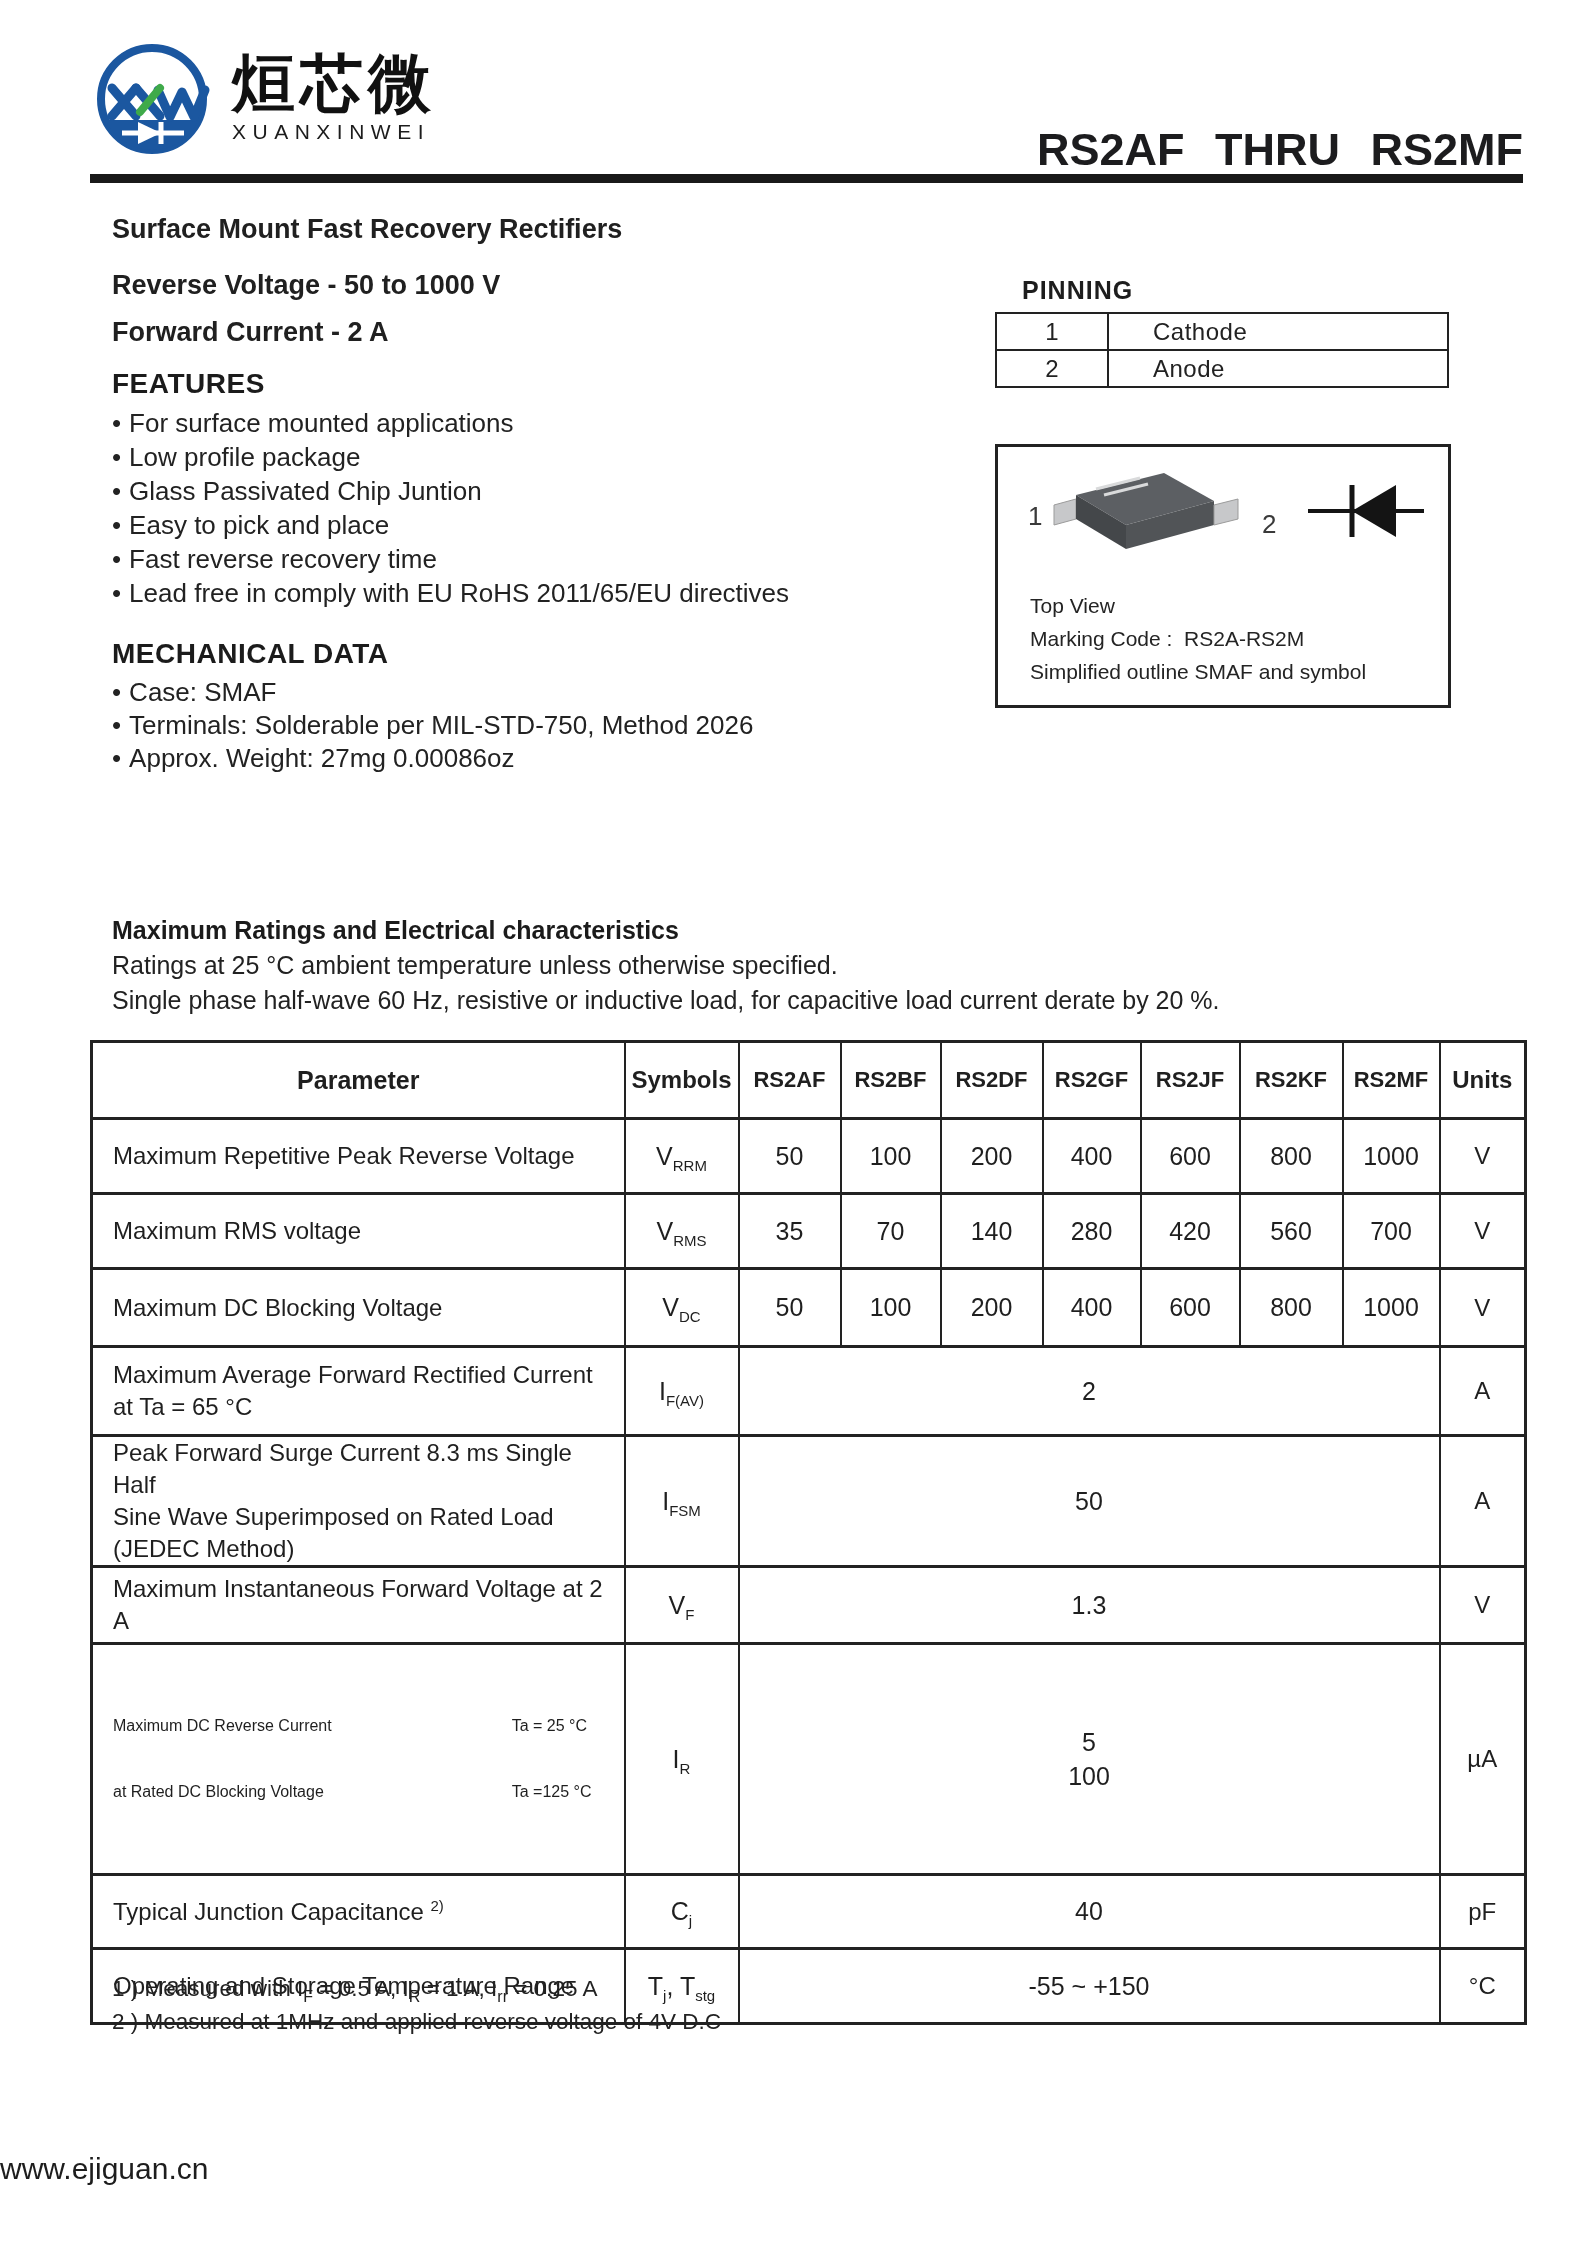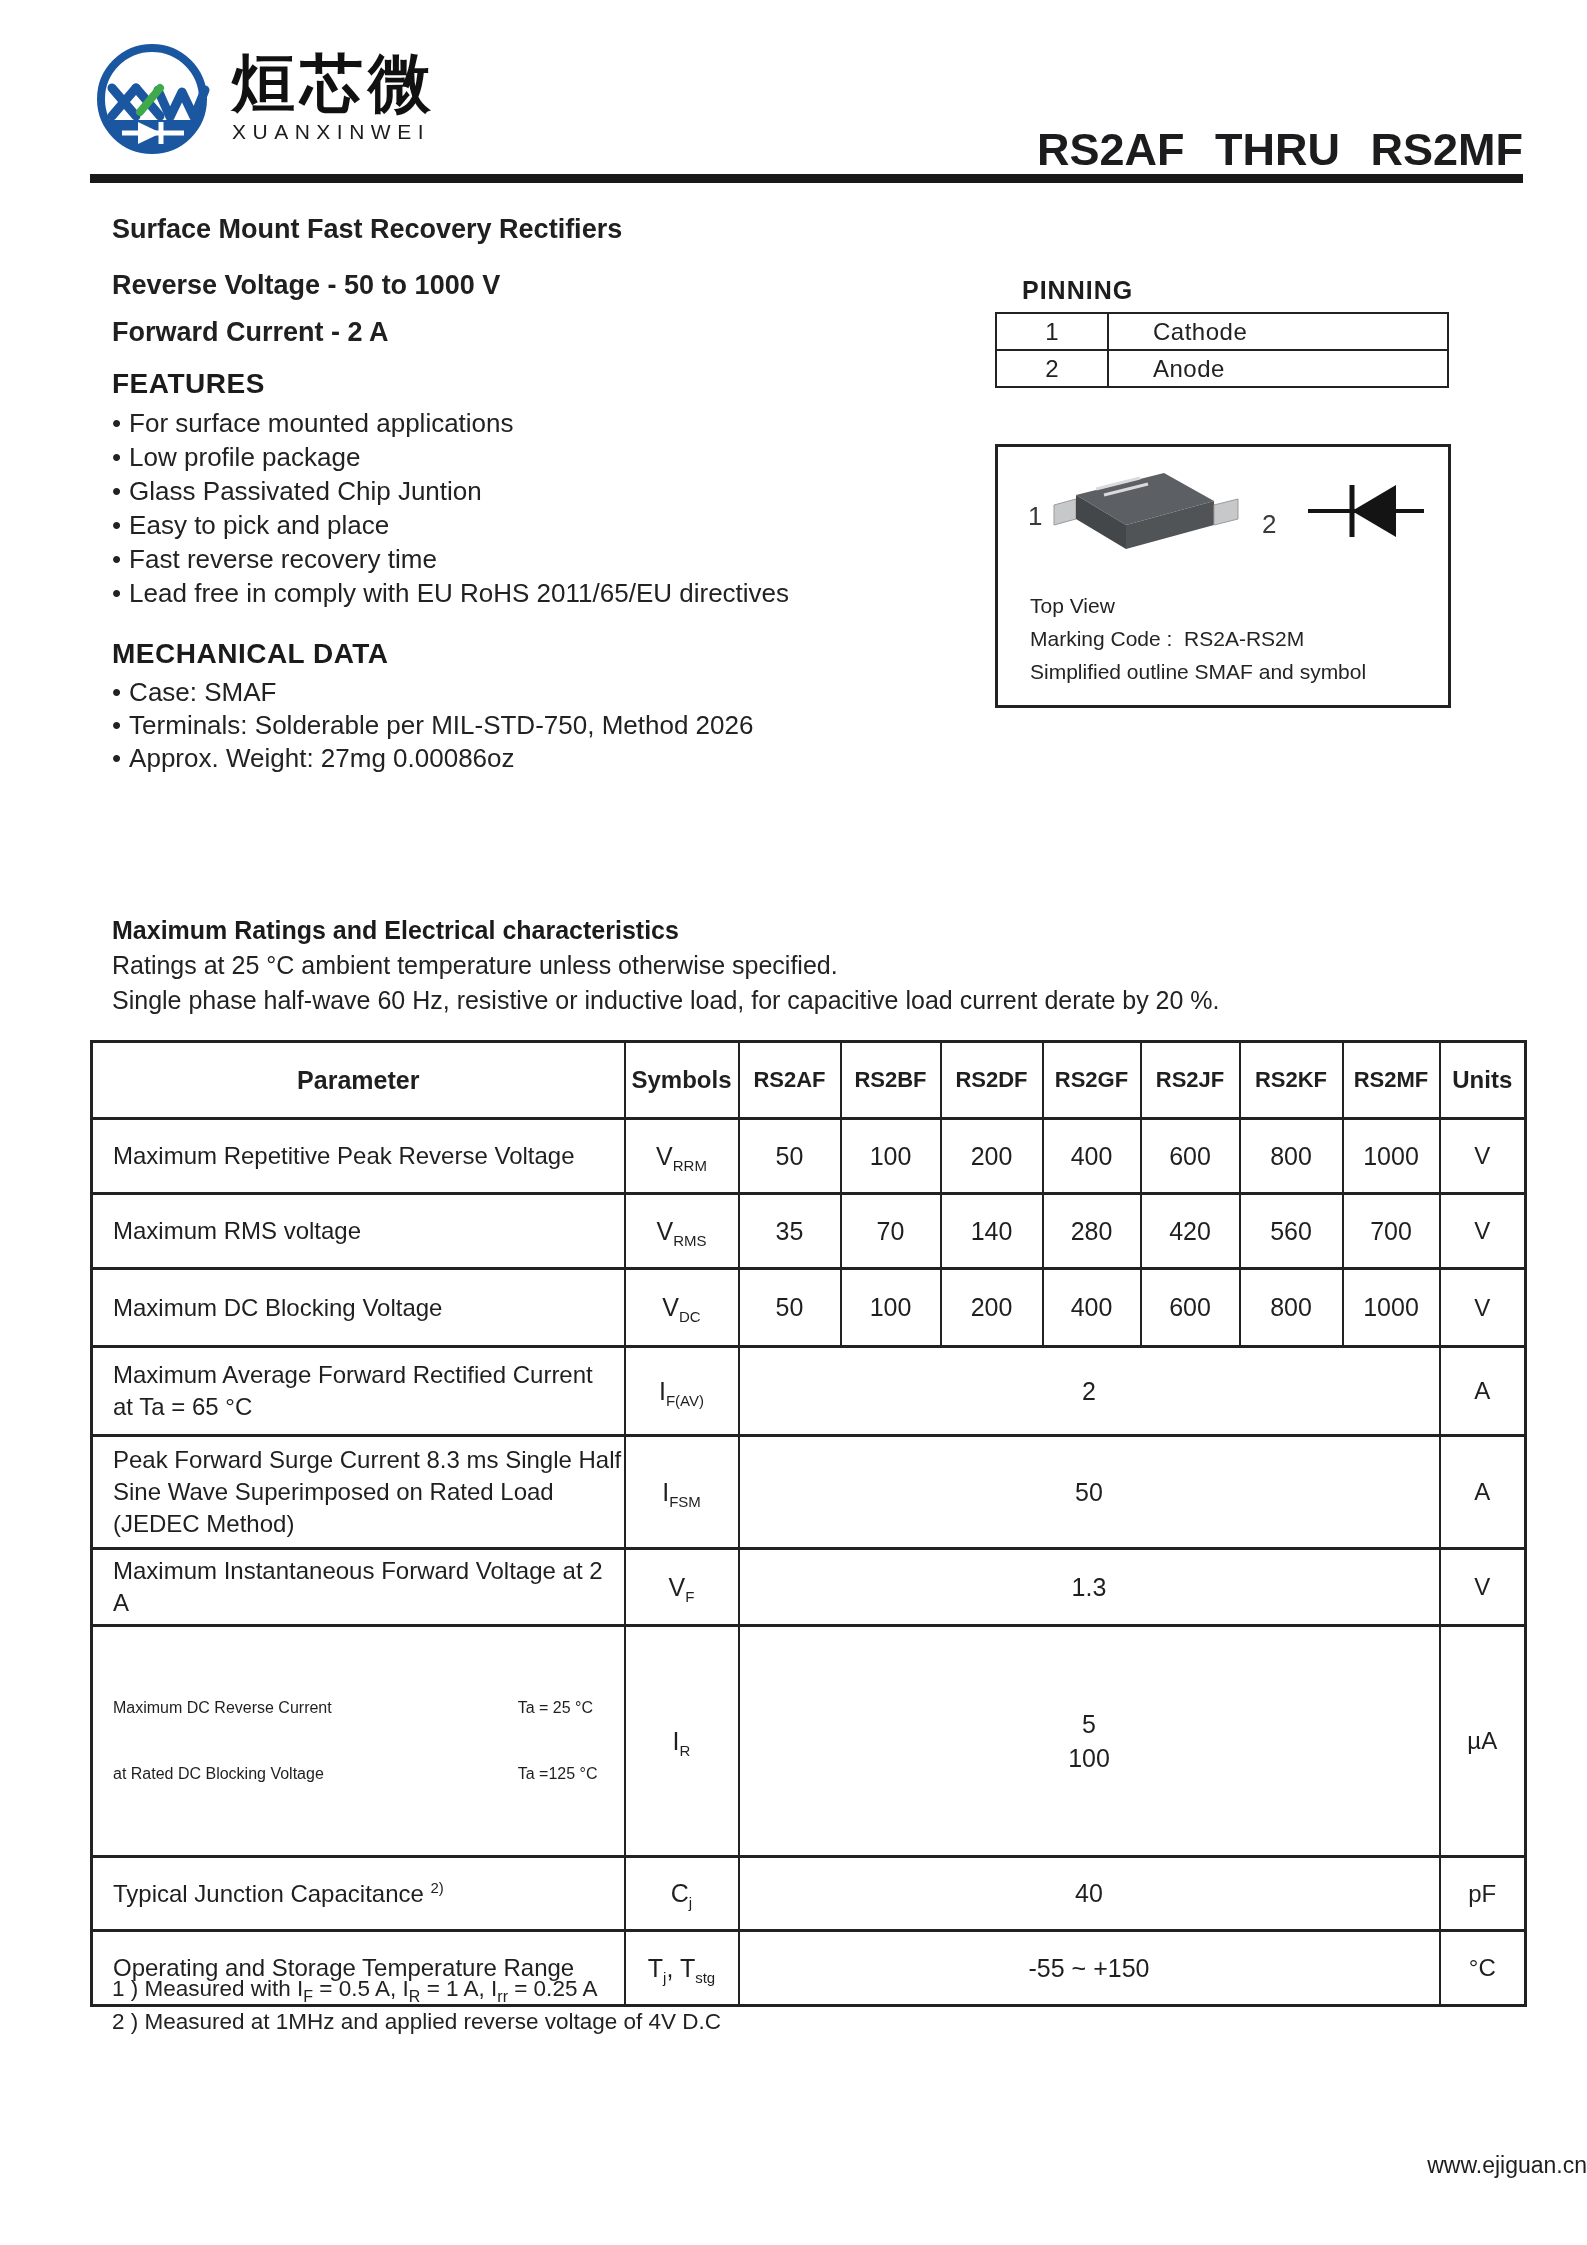--- a/index.html
+++ b/index.html
@@ -55,38 +55,38 @@
   .main-table { position:absolute; left:90px; top:1040px; width:1434px; border-collapse:collapse; table-layout:fixed; }
   .main-table th, .main-table td {
     border-style:solid; border-color:#222; border-width:3px 2px;
     font-size:25px; color:#1f1f1f; text-align:center; vertical-align:middle;
   }
   .main-table { border:3px solid #222; }
   .main-table th { font-weight:bold; }
   .main-table th.h-param { font-size:25px; }
   .main-table th.h-dev { font-size:22px; }
   .main-table th.h-sym, .main-table th.h-units { font-size:24px; }
-  .main-table td.param { text-align:left; padding-left:20px; font-size:24px; white-space:pre-line; line-height:32px; }
+  .main-table td.param { text-align:left; padding-left:20px; padding-right:6px; font-size:24px; white-space:pre-line; line-height:32px; }
   .main-table td.sym { font-size:25px; }
   .main-table sub { font-size:15px; line-height:0; }
   .main-table sup.noteref { font-size:15px; line-height:0; }
   .main-table td.val { font-size:25px; }
   .main-table td.unit { font-size:24px; }
   .tr-h  { height:77px; } .tr-r1 { height:75px; } .tr-r2 { height:75px; } .tr-r3 { height:78px; }
   .tr-r4 { height:89px; } .tr-r5 { height:113px; } .tr-r6 { height:77px; } .tr-r7 { height:96px; }
   .tr-r8 { height:73px; } .tr-r9 { height:74px; } .tr-r10 { height:75px; }
   .r7wrap { display:flex; justify-content:space-between; padding-right:26px; }
   .r7wrap .lcol div, .r7wrap .rcol div { line-height:34px; font-size:16px; text-align:left; }
   .stack div { line-height:34px; }
 
   
   .notes { position:absolute; left:112px; top:1972px; font-size:22.5px; color:#222; }
   .notes .note { line-height:33px; }
   .notes sub { font-size:16px; line-height:0; }
-  .footer { position:absolute; left:0; top:2152px; width:100%; text-align:right; font-size:23px; color:#1d1d1d; }
+  .footer { position:absolute; left:0; top:2152px; width:100%; text-align:left; font-size:30px; color:#1d1d1d; }
 </style>
 </head>
 <body>
 
 <div class="page">
 
   <div class="logo-wrap">
     <svg class="logo-svg" viewBox="0 0 132 132">
       <g fill="none" stroke-width="8" stroke="#1b57a0">
         <circle cx="64" cy="63" r="51"></circle>

